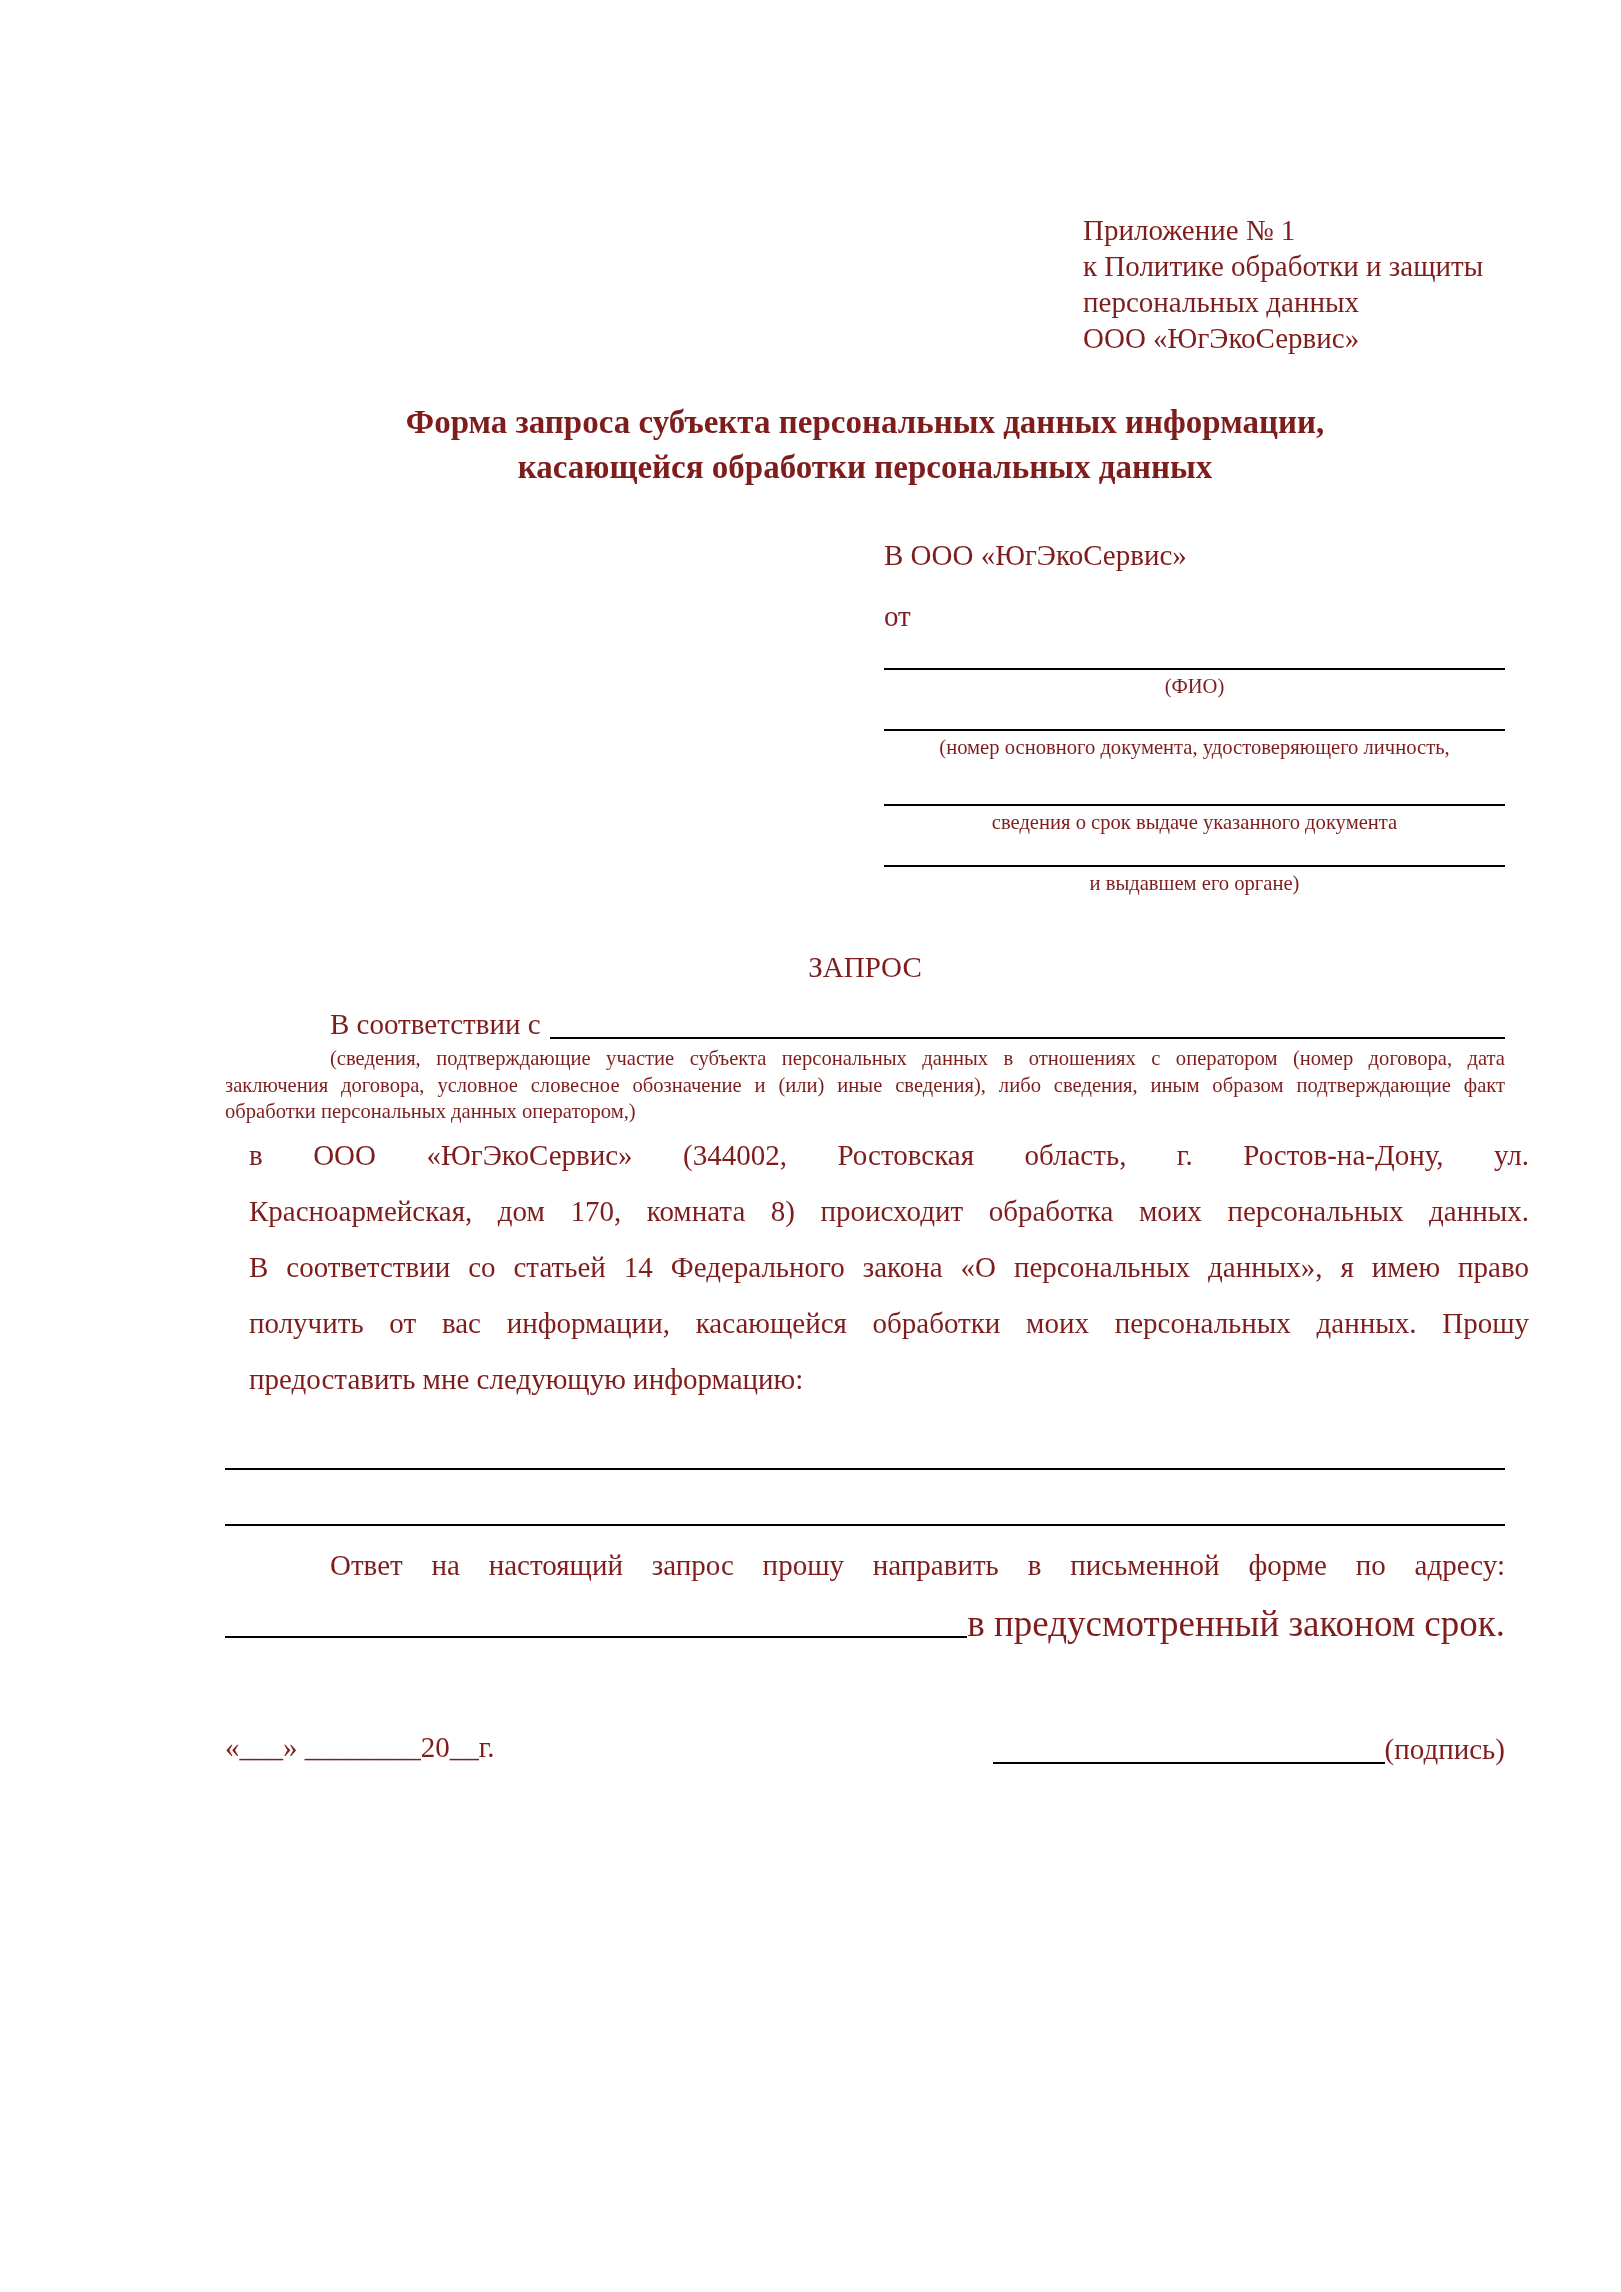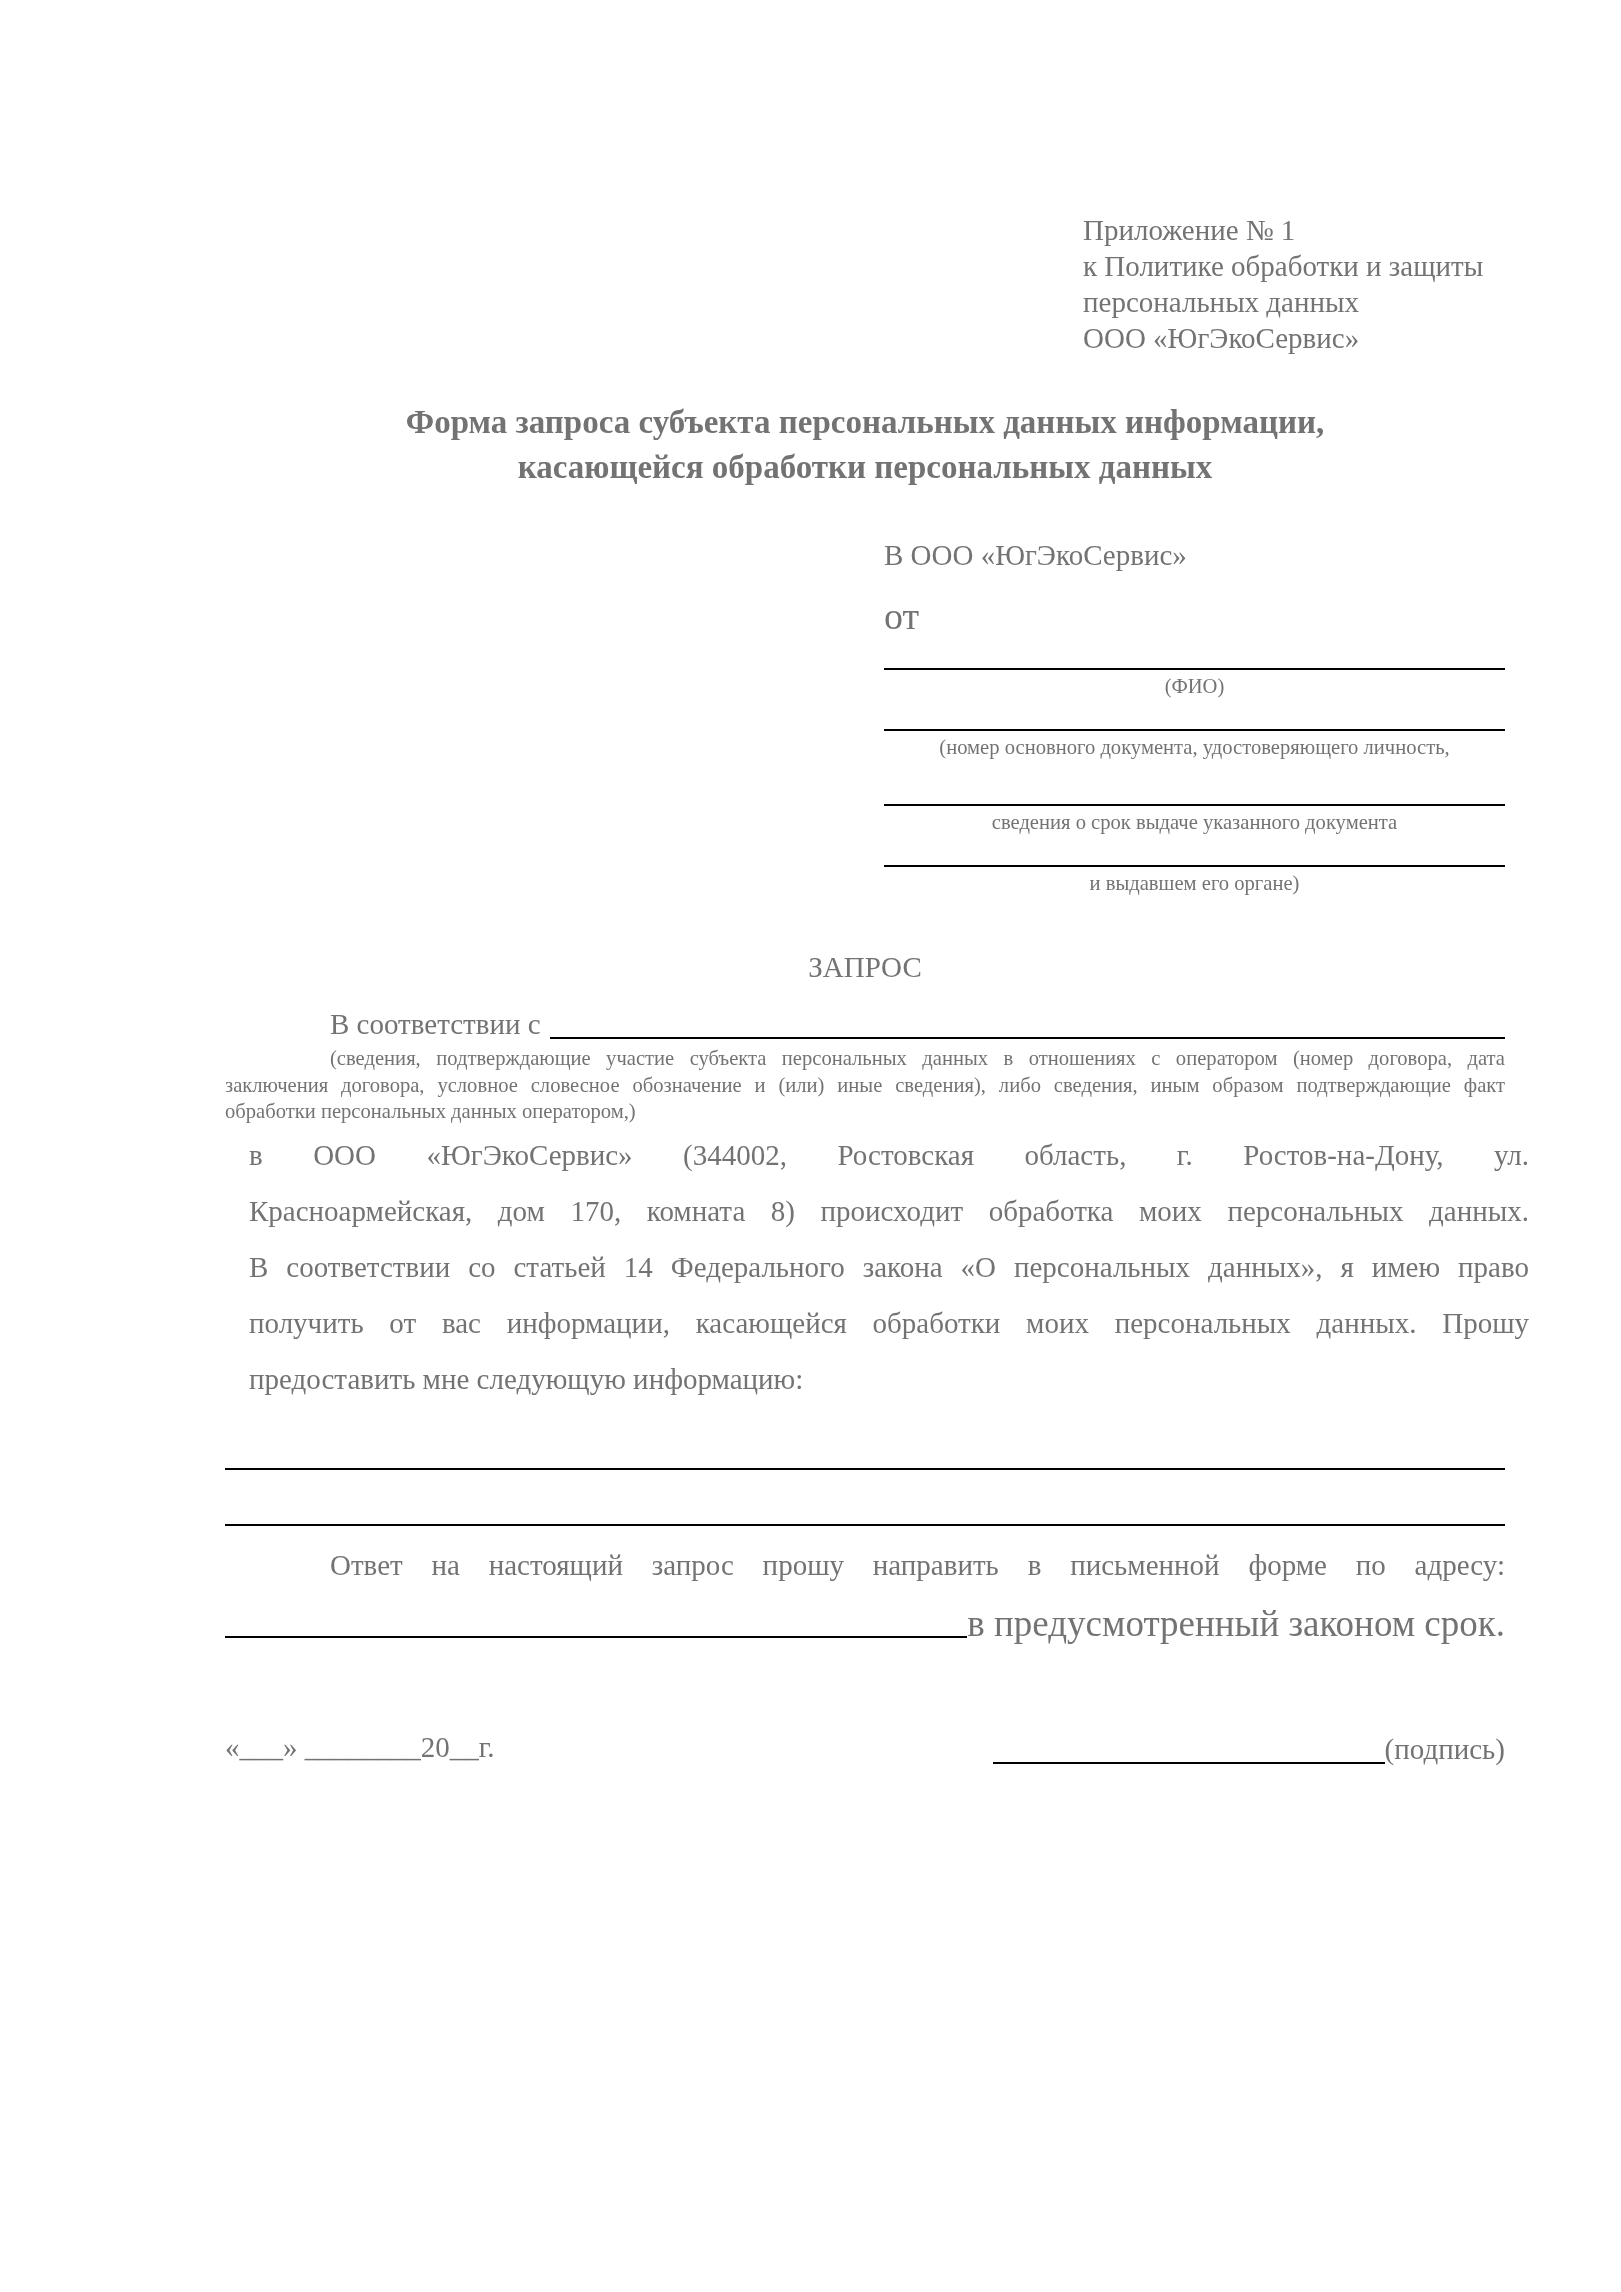--- a/index.html
+++ b/index.html
@@ -1,31 +1,31 @@
 <!DOCTYPE html>
 <html><head>
 <meta charset="utf-8">
 <style>
   html,body{margin:0;padding:0;}
   body{background:#ffffff;}
   .page{
     position:relative;
     width:1621px;height:2293px;
     background:#ffffff;
-    color:#737373;
+    color:#7f1d1d;
     font-family:"Liberation Serif","DejaVu Serif",serif;
     overflow:hidden;
   }
   
   .appendix{position:absolute;left:1083px;top:212px;font-size:29px;line-height:36px;}
   
   .doc-title{position:absolute;left:225px;top:400px;width:1280px;text-align:center;font-weight:bold;font-size:33px;line-height:45px;}
   
   .addr-to{position:absolute;left:884px;top:539px;font-size:29px;line-height:33px;text-align:center;}
-  .addr-from{position:absolute;left:884px;top:600px;font-size:38px;line-height:33px;}
+  .addr-from{position:absolute;left:884px;top:600px;font-size:29px;line-height:33px;}
   .fline{position:absolute;left:884px;width:621px;height:0;border-top:2px solid #000;}
   .fcap{position:absolute;left:884px;width:621px;text-align:center;font-size:20.6px;line-height:24.5px;}
   
   .req-heading{position:absolute;left:225px;top:951px;width:1280px;text-align:center;font-size:29px;line-height:33px;}
   
   .lead-row{position:absolute;left:225px;top:1008px;width:1280px;height:31px;display:flex;align-items:flex-end;}
   .lead-text{font-size:29px;line-height:29px;white-space:nowrap;padding-left:105px;padding-right:9.8px;}
   .lead-line{flex:1;height:100%;border-bottom:2.9px solid #000;}
   
   .footnote{position:absolute;left:225px;top:1045px;width:1280px;font-size:20.6px;line-height:26.5px;font-family:Liberation Serif, serif;}

